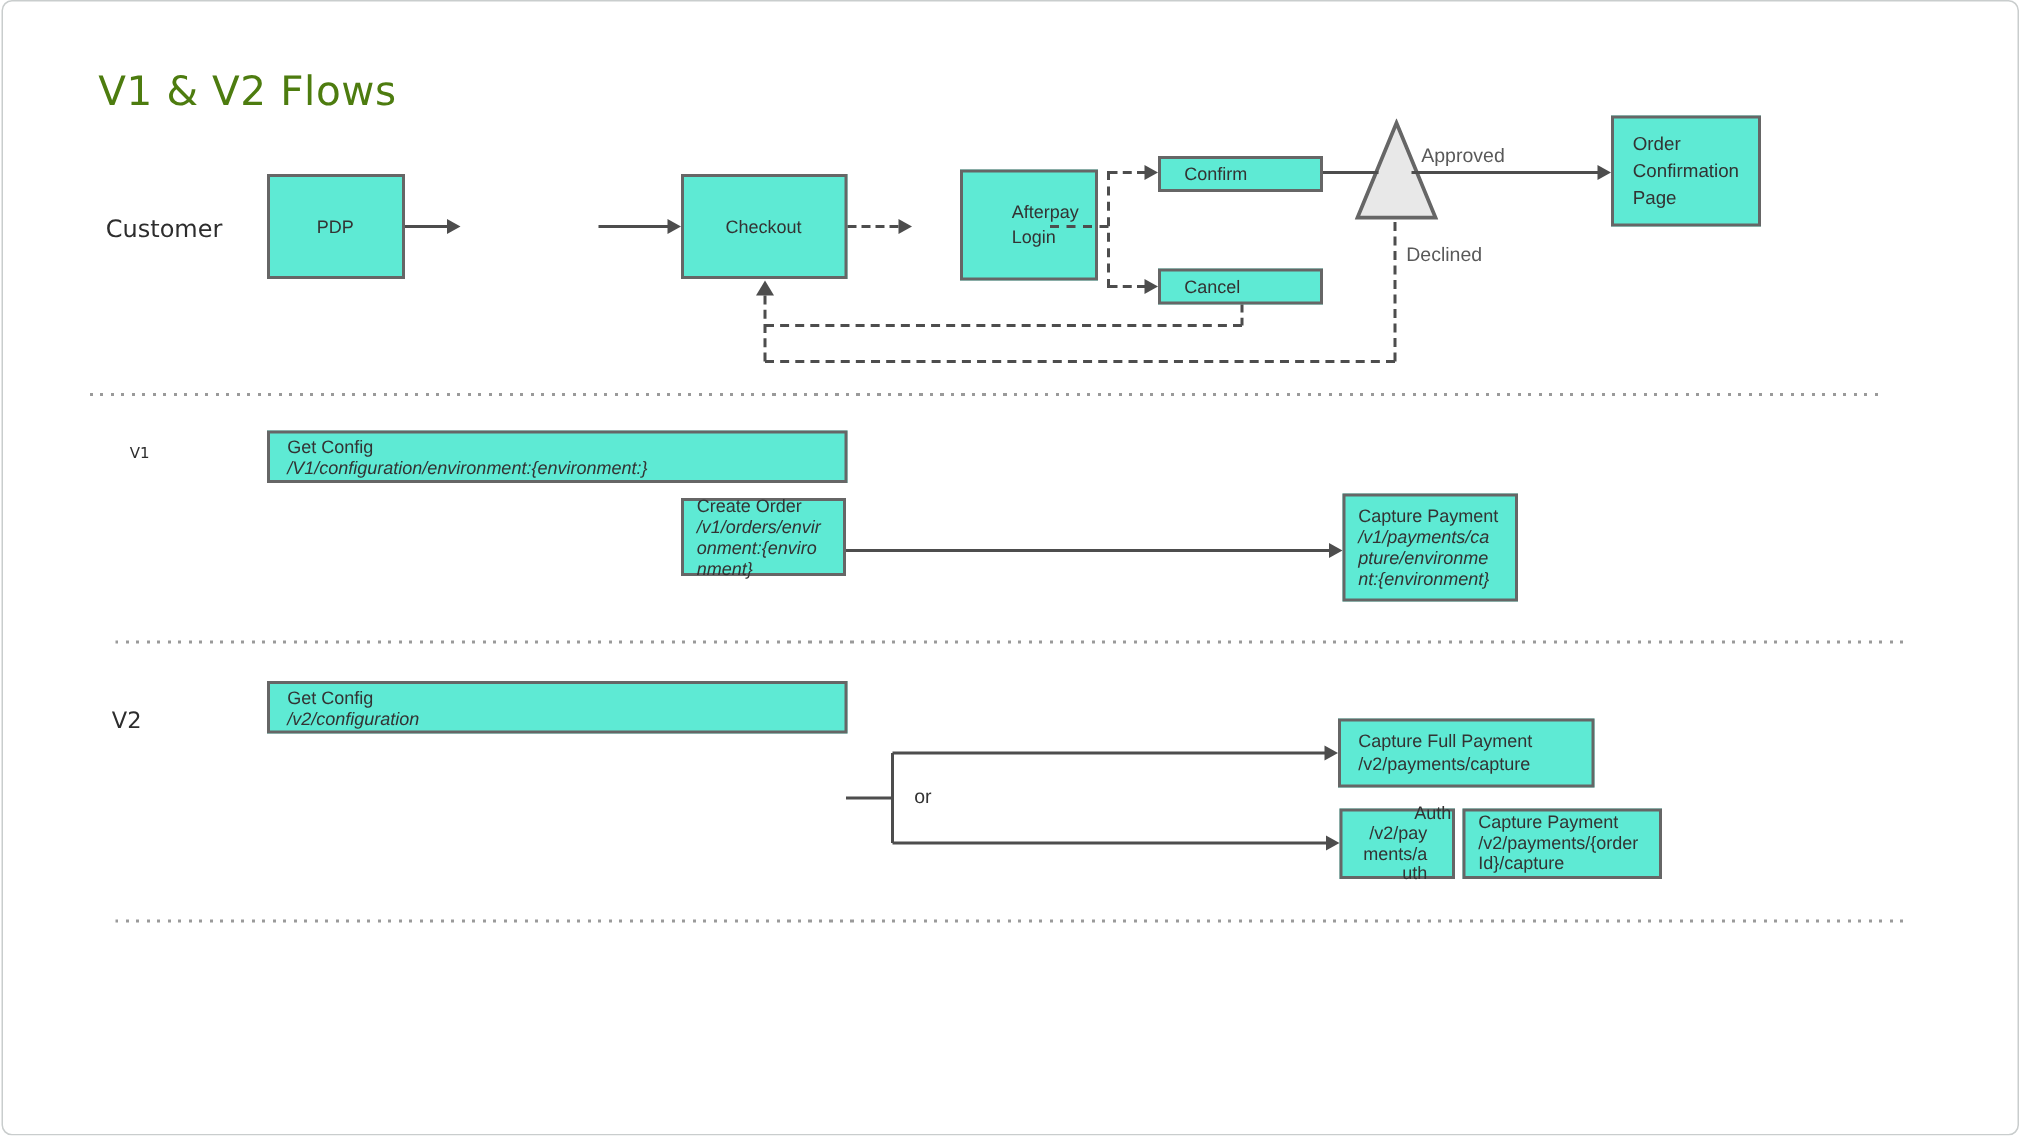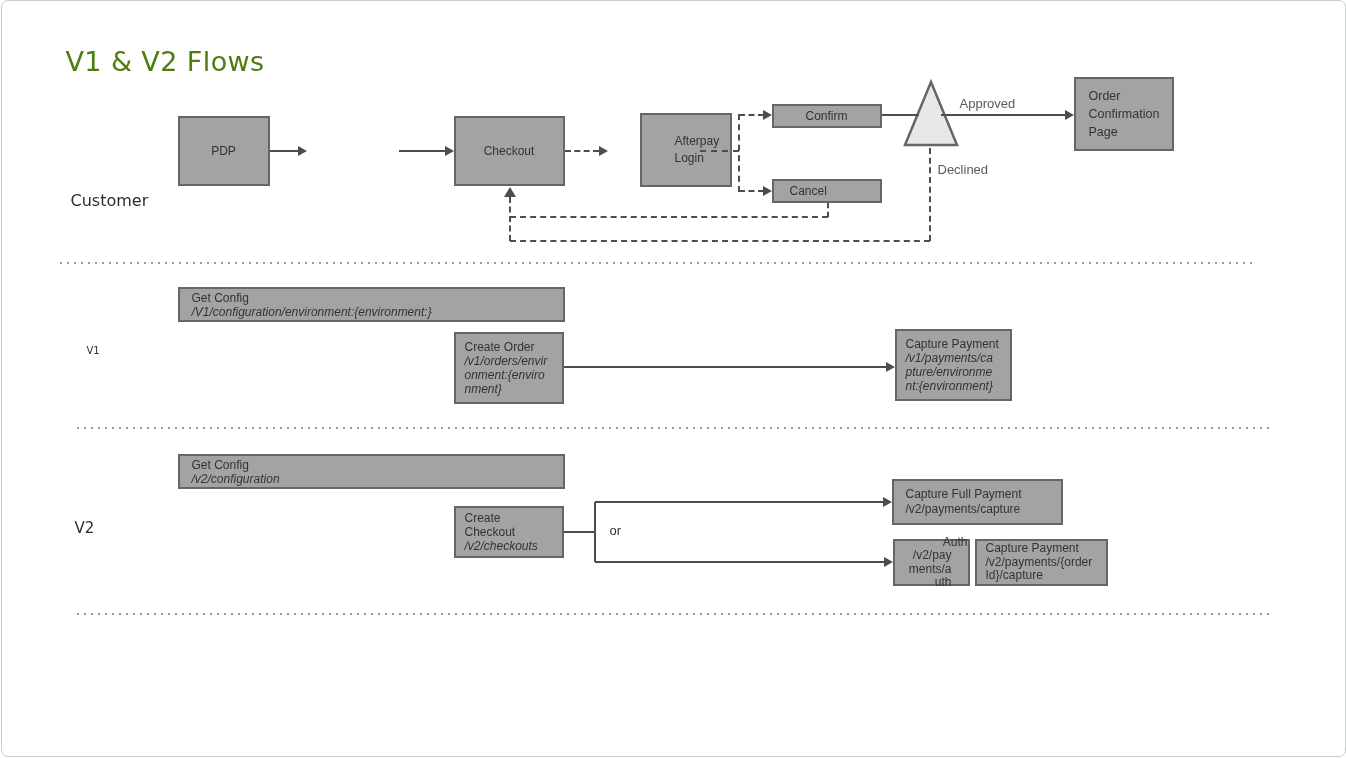--- a/index.html
+++ b/index.html
@@ -8,45 +8,45 @@
     background:#fff;border:1.5px solid #c9cdcd;border-radius:7px;
     font-family:"Liberation Sans",sans-serif;overflow:hidden;
   }
   
   .page-title{
     position:absolute;left:64px;top:45px;
     font-family:"DejaVu Sans",sans-serif;font-size:27px;font-weight:500;
     color:#4d7c0f;letter-spacing:.4px;
   }
   .row-label{
-    position:absolute;font-family:"DejaVu Sans",sans-serif;color:#2d2d2d;margin-top:48px;
+    position:absolute;font-family:"DejaVu Sans",sans-serif;color:#2d2d2d;
   }
   #lbl-customer{left:69px;top:142px;font-size:16px;}
   #lbl-v1{left:85px;top:296px;font-size:10px;}
   #lbl-v2{left:73px;top:470px;font-size:15px;}
   
   .node{
-    position:absolute;box-sizing:border-box;background:#a3a3a3;
+    position:absolute;box-sizing:border-box;background:#5eead4;
     border:2px solid #666;color:#333;font-size:12px;line-height:14px;
     display:flex;flex-direction:column;justify-content:center;
   }
   .node.center{align-items:center;text-align:center;}
   .bx-path{font-style:italic;}
   .bx-path.upright{font-style:normal;}
   .brk{word-break:break-all;}
   
   #pdp      {left:176px;top:115px;width:92px;height:70px;}
   #cart     {left:305px;top:115px;width:92px;height:70px;}
   #checkout {left:452px;top:115px;width:111px;height:70px;}
   #afterpay {left:638px;top:112px;width:92px;height:74px;padding-left:33px;line-height:17px;}
-  #confirm  {left:770px;top:103px;width:110px;height:24px;padding-left:32px;}
+  #confirm  {left:770px;top:103px;width:110px;height:24px;padding-left:16px;}
   #cancel   {left:770px;top:178px;width:110px;height:24px;padding-left:16px;}
   #orderconf{left:1072px;top:76px;width:100px;height:74px;padding-left:13px;line-height:18px;font-size:12.5px;}
   #v1-getconfig{left:176px;top:286px;width:387px;height:35px;padding-left:12px;}
-  #v1-create  {left:452px;top:331px;width:110px;height:72px;padding-left:9px;}
+  #v1-create  {left:452px;top:331px;width:110px;height:52px;padding-left:9px;}
   #v1-capture {left:893px;top:328px;width:117px;height:72px;padding-left:9px;}
   #v2-getconfig{left:176px;top:453px;width:387px;height:35px;padding-left:12px;}
   #v2-create  {left:452px;top:505px;width:110px;height:52px;padding-left:9px;padding-right:28px;}
   #v2-capfull {left:890px;top:478px;width:171px;height:46px;padding-left:12px;line-height:15px;}
   #v2-auth    {left:891px;top:538px;width:77px;height:47px;padding-left:9px;line-height:13.5px;text-align:right;}
   #v2-capture {left:973px;top:538px;width:133px;height:47px;padding-left:9px;line-height:13.5px;}
   #v1-create .bx-path{width:84px;}
   #v1-capture .bx-path{width:88px;}
   #v2-auth .bx-path{width:48px;}
   #v2-capture .bx-path{width:110px;}
@@ -56,21 +56,21 @@
   .ln{position:absolute;}
   .ln.h{height:0;border-top:2px solid #4d4d4d;}
   .ln.v{width:0;border-left:2px solid #4d4d4d;}
   .ln.h.dash{border-top-style:dashed;}
   .ln.v.dash{border-left-style:dashed;}
   .ah{position:absolute;width:0;height:0;}
   .ah.r{border-top:5px solid transparent;border-bottom:5px solid transparent;border-left:9px solid #4d4d4d;}
   .ah.u{border-left:6px solid transparent;border-right:6px solid transparent;border-bottom:10px solid #4d4d4d;}
   
   .edge-label{position:absolute;font-size:13px;color:#595959;}
-  #lbl-approved{left:946px;top:95px;margin-left:12px;}
+  #lbl-approved{left:946px;top:95px;}
   #lbl-declined{left:936px;top:161px;text-align:right;}
   #lbl-or{left:608px;top:522px;color:#333;}
   
   .sep{position:absolute;height:2px;
     background-image:repeating-linear-gradient(to right,#9a9a9a 0 2px,transparent 2px 7px);}
   #sep1{left:58px;top:261px;width:1195px;}
   #sep2{left:75px;top:426px;width:1194px;}
   #sep3{left:75px;top:612px;width:1194px;}
 </style>
 </head>
@@ -120,24 +120,20 @@
   </div>
   <div class="node" id="v1-capture">
     <span class="bx-title">Capture Payment</span>
     <span class="bx-path brk">/v1/payments/capture/environment:{environment}</span>
   </div>
 
   <div class="node" id="v2-getconfig">
     <span class="bx-title">Get Config</span>
     <span class="bx-path">/v2/configuration</span>
   </div>
-  <div class="node" id="v2-create">
-    <span class="bx-title">Create Checkout</span>
-    <span class="bx-path">/v2/checkouts</span>
-  </div>
   <div class="node" id="v2-capfull">
     <span class="bx-title">Capture Full Payment</span>
     <span class="bx-path upright">/v2/payments/capture</span>
   </div>
   <div class="node" id="v2-auth">
     <span class="bx-title">Auth</span>
     <span class="bx-path upright brk">/v2/payments/auth</span>
   </div>
   <div class="node" id="v2-capture">
     <span class="bx-title">Capture Payment</span>

